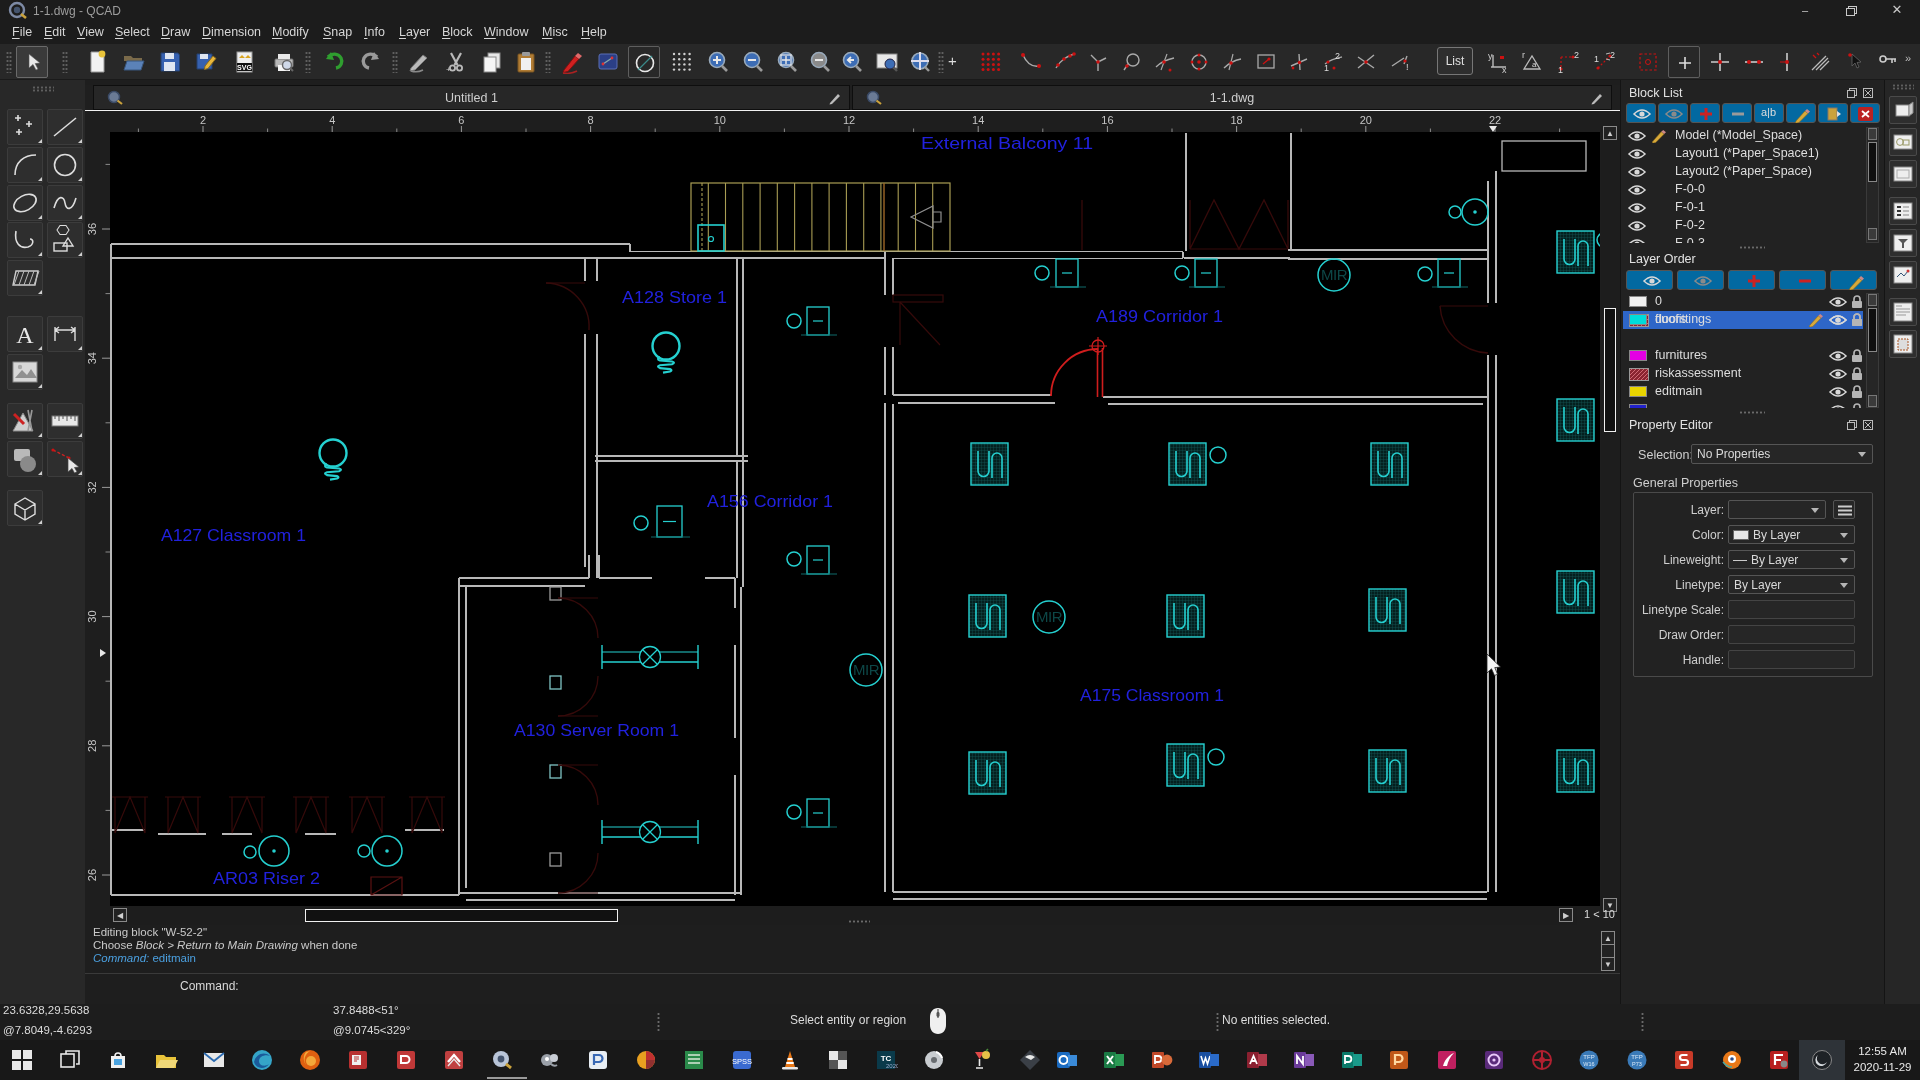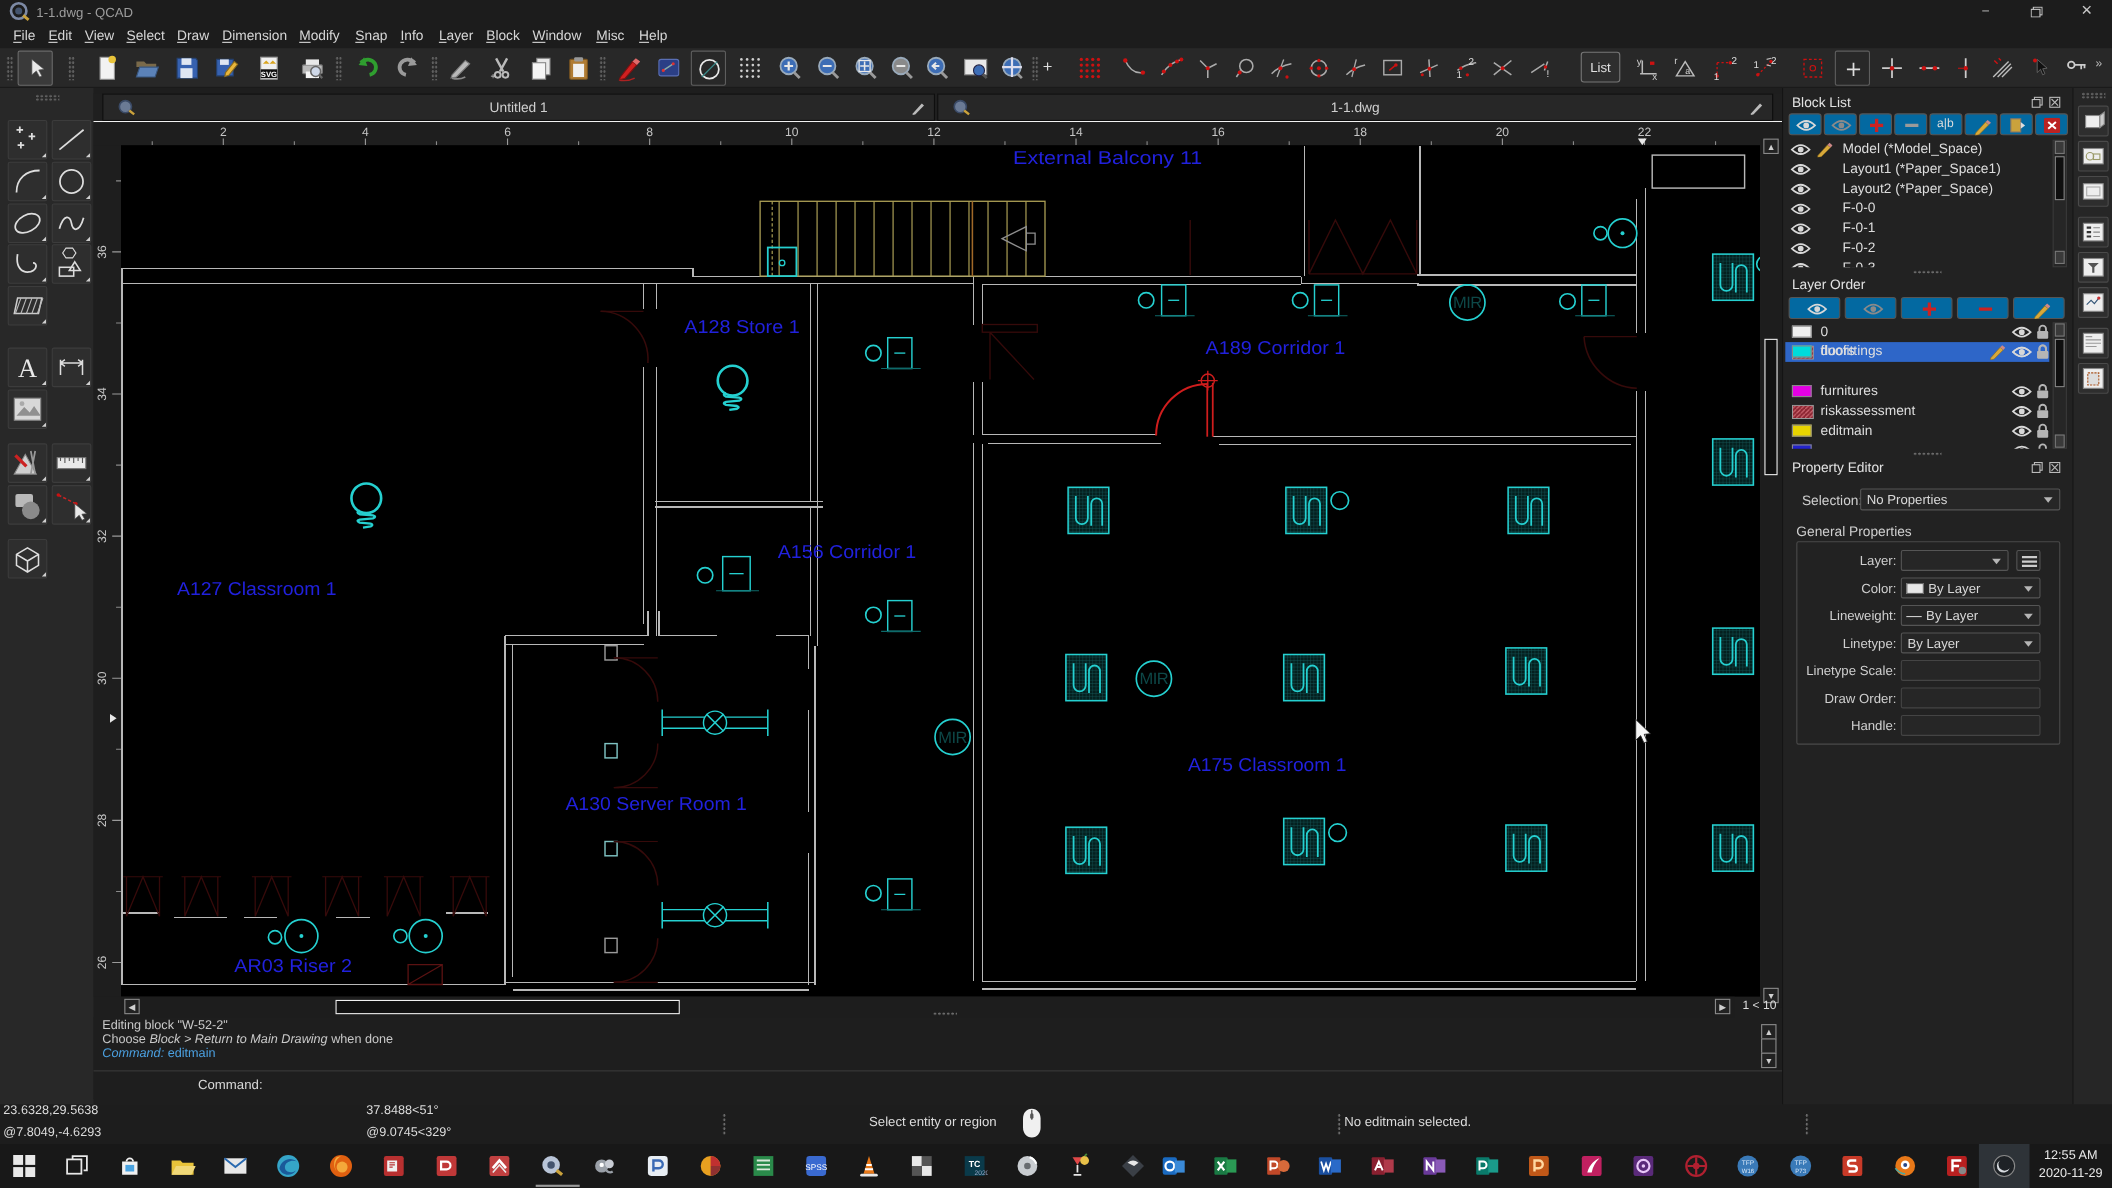--- a/index.html
+++ b/index.html
@@ -1257,21 +1257,21 @@
       <div class="abs" style="left:333px;top:0px">37.8488&lt;51°</div>
       <div class="abs" style="left:333px;top:20px">@9.0745&lt;329°</div>
       <div class="vsep" style="left:657px;top:8px;height:20px"></div>
       <div class="abs" style="left:790px;top:9px;font-size:12px">Select entity or region</div>
       <svg class="abs" style="left:927px;top:2px" width="22" height="30" viewBox="0 0 22 30">
         <path d="M11 2 C6 2 3 6 3 11 V19 C3 24 6 28 11 28 C16 28 19 24 19 19 V11 C19 6 16 2 11 2 Z" fill="#f0f0f0"></path>
         <line x1="11" y1="3" x2="11" y2="12" stroke="#555" stroke-width="1.2"></line>
         <rect x="9.5" y="6" width="3" height="5" rx="1.4" fill="#555"></rect>
       </svg>
       <div class="vsep" style="left:1216px;top:8px;height:20px"></div>
-      <div class="abs" style="left:1222px;top:9px;font-size:12px">No editmain selected.</div>
+      <div class="abs" style="left:1222px;top:9px;font-size:12px">No entities selected.</div>
       <div class="vsep" style="left:1641px;top:8px;height:20px"></div>
     </div>
     <div id="taskbar" class="abs">
       <div class="ticon" style="left:10px">
         <svg class="abs" style="" width="24" height="24" viewBox="0 0 24 24">
           <rect x="2" y="2" width="9" height="9" fill="#e8e8e8"></rect>
           <rect x="13" y="2" width="9" height="9" fill="#e8e8e8"></rect>
           <rect x="2" y="13" width="9" height="9" fill="#e8e8e8"></rect>
           <rect x="13" y="13" width="9" height="9" fill="#e8e8e8"></rect>
         </svg>

